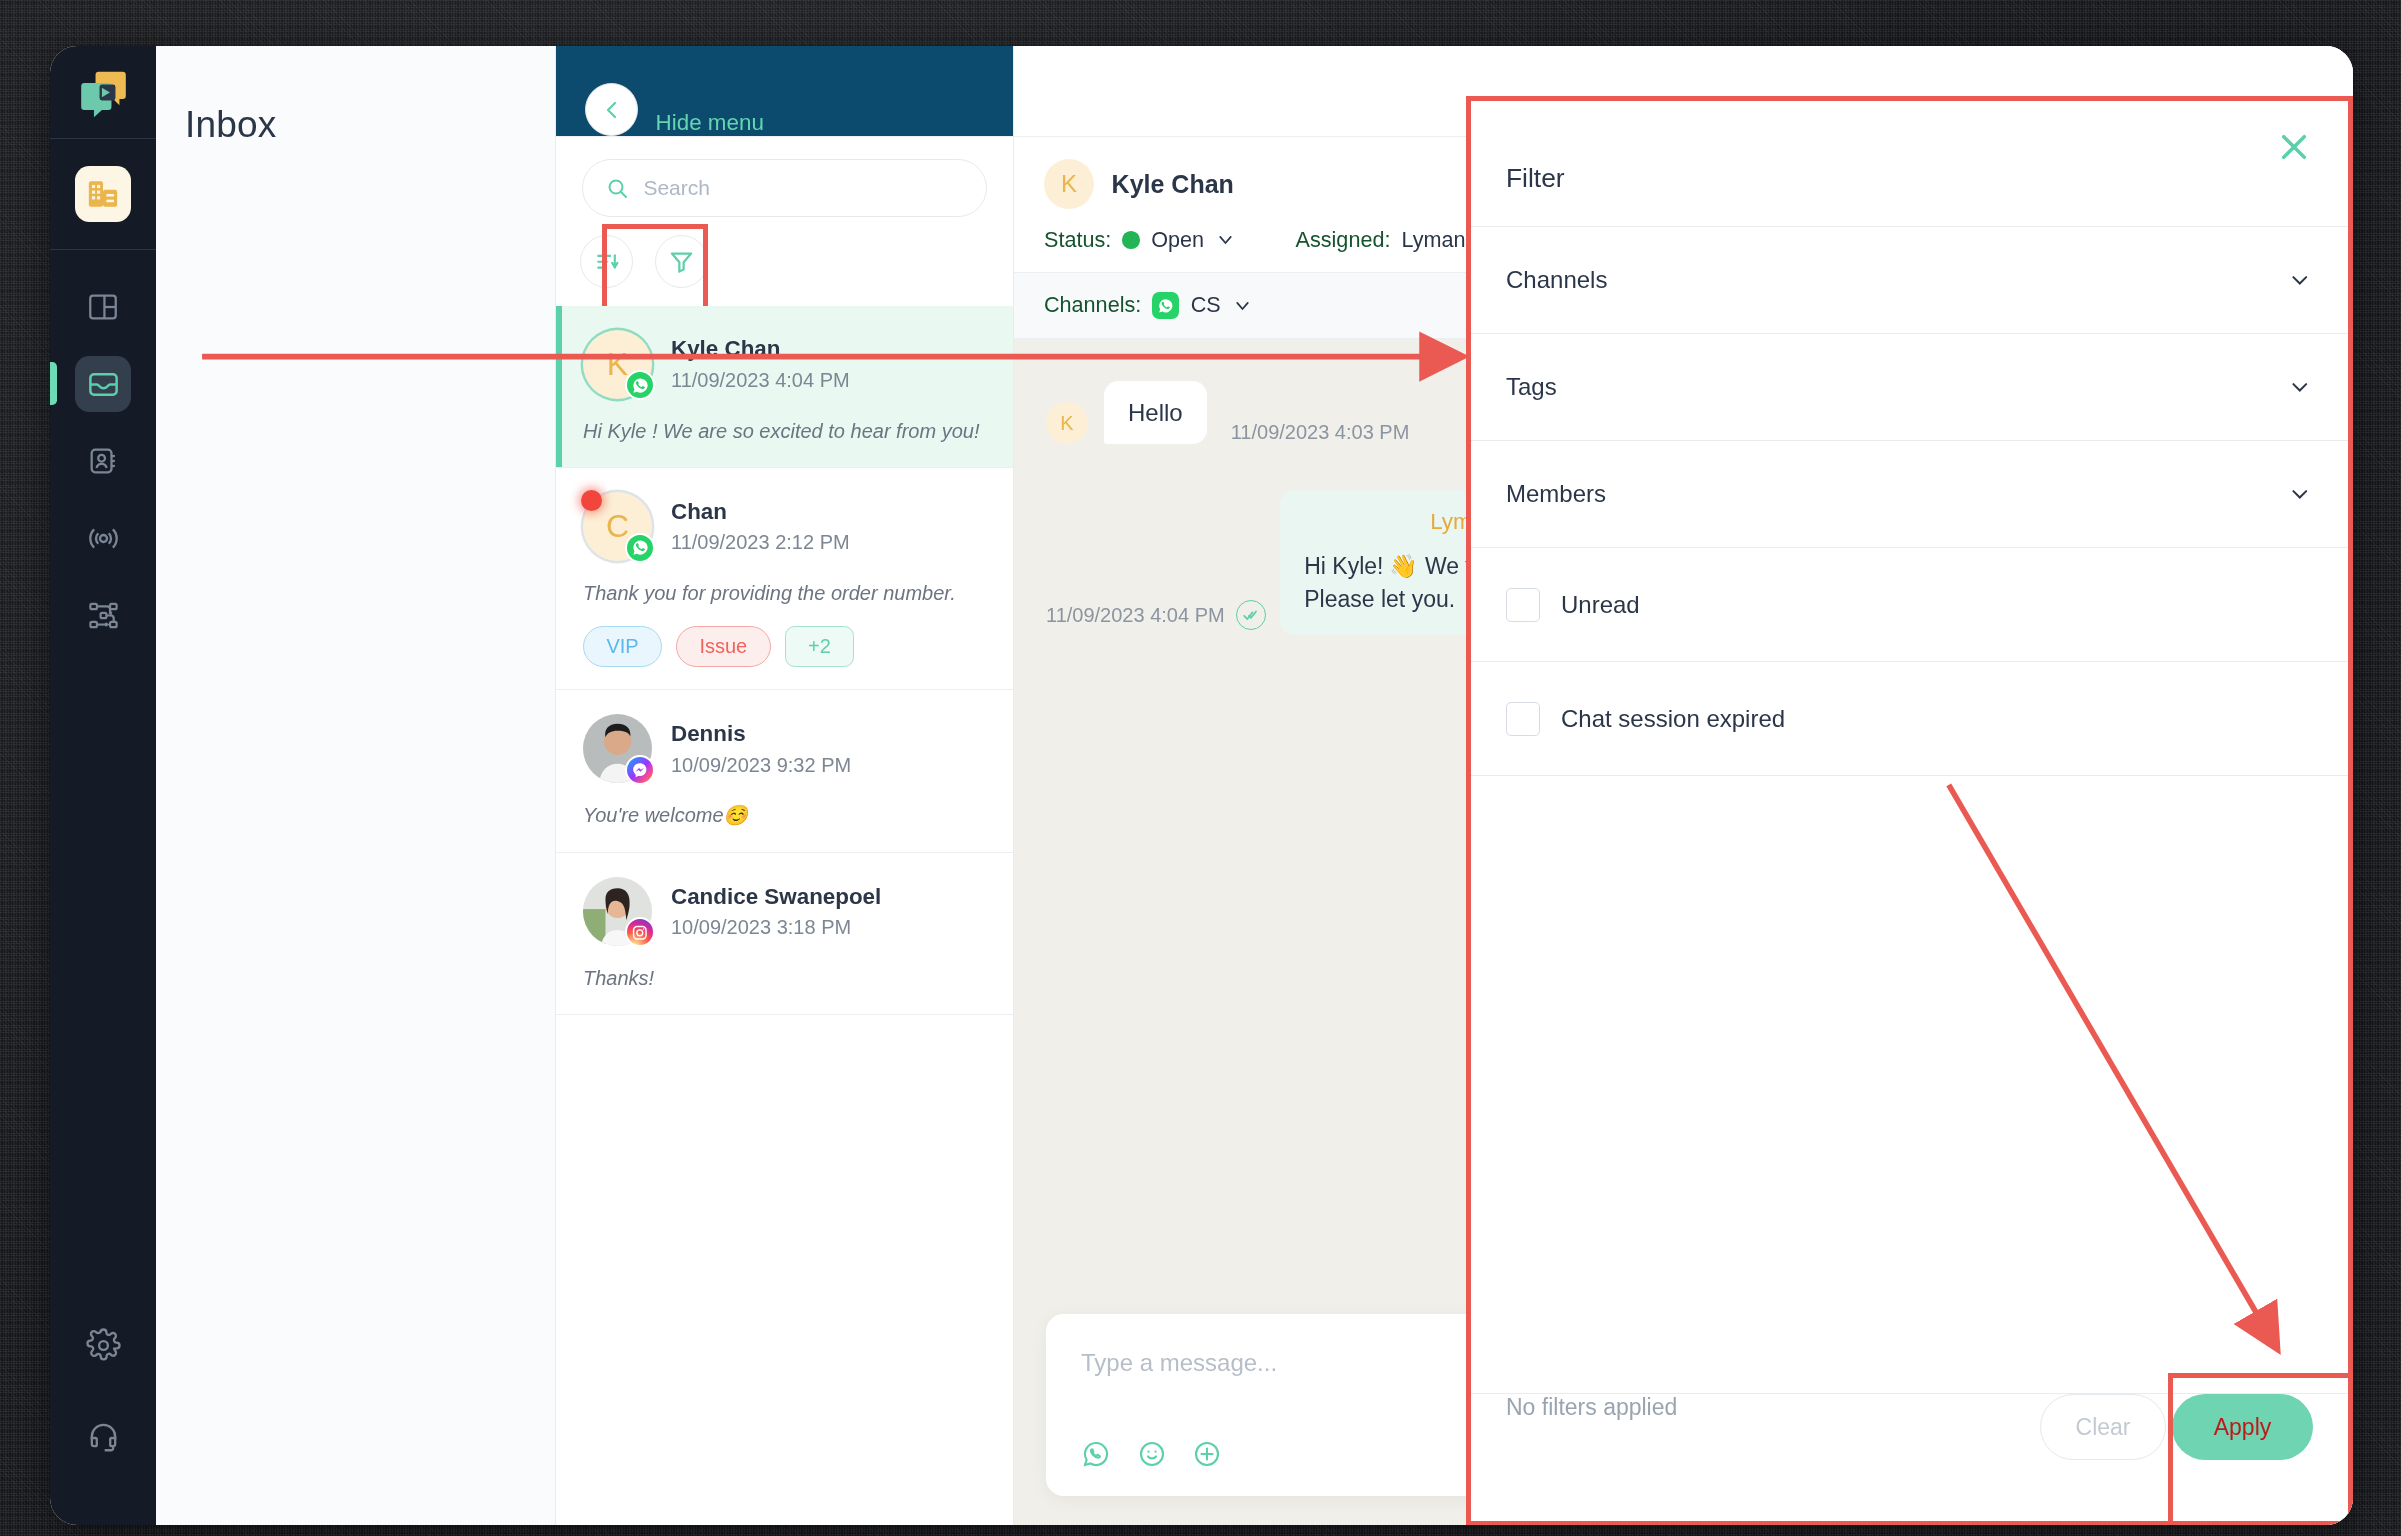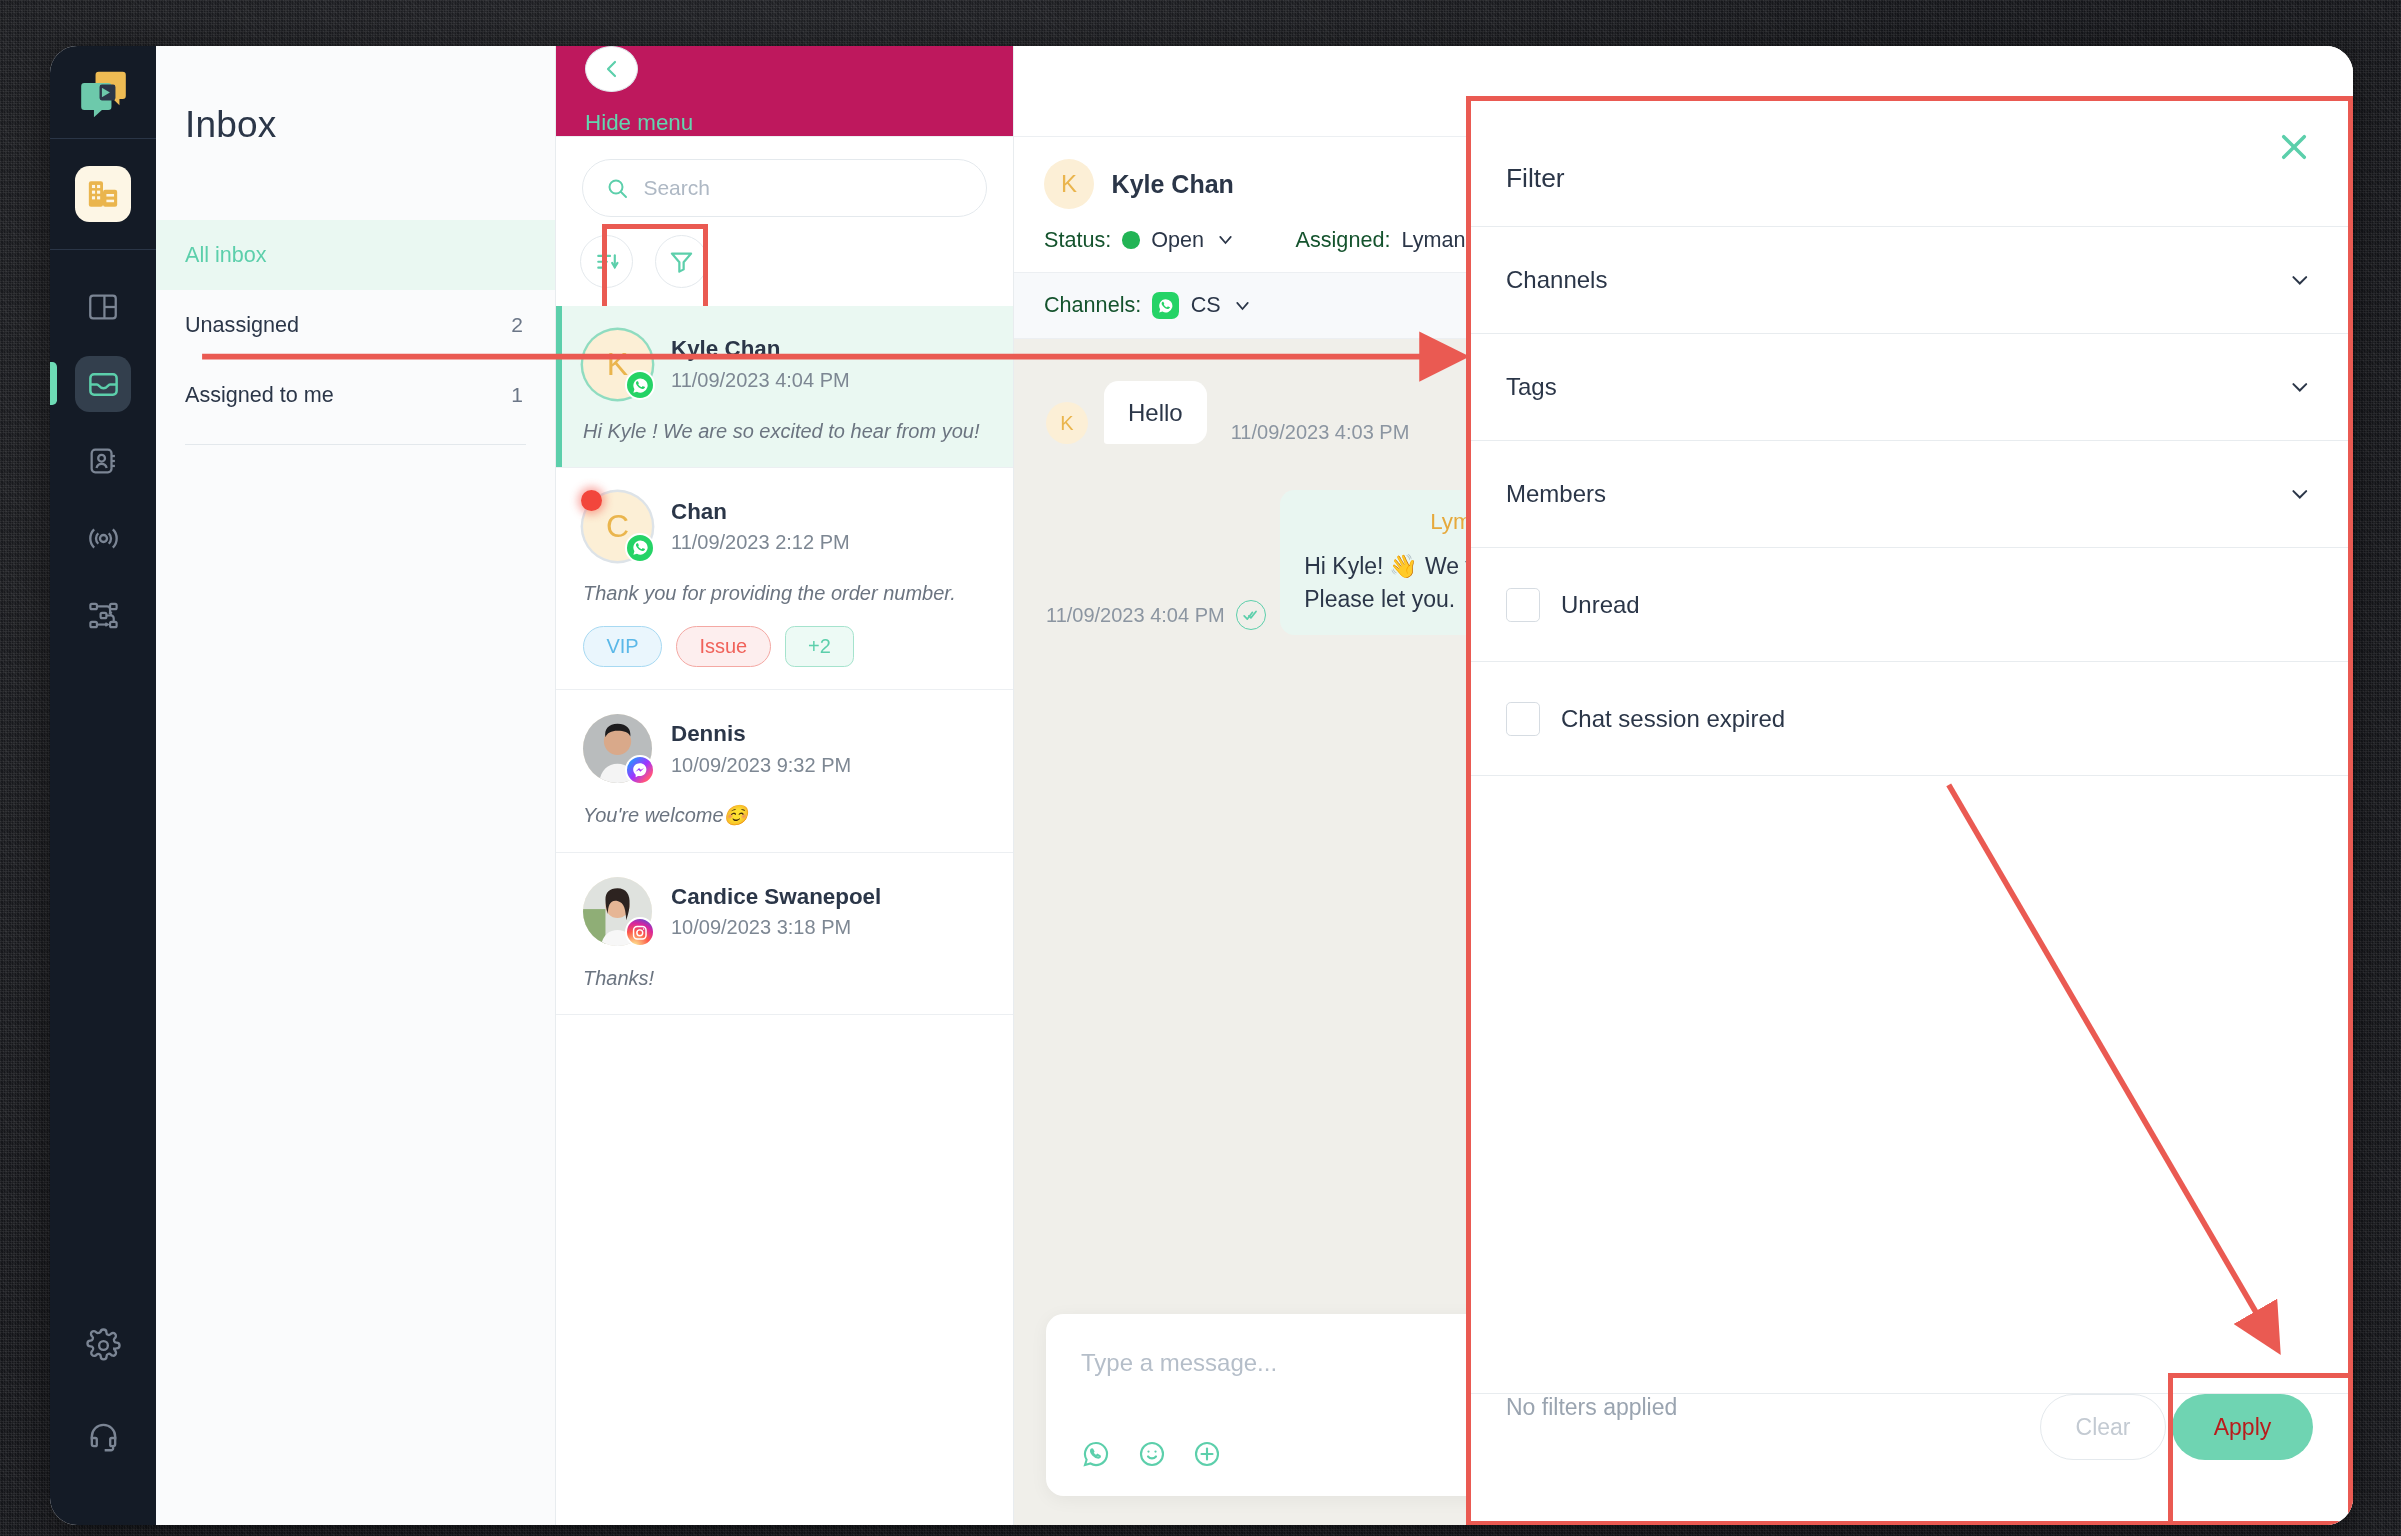--- a/index.html
+++ b/index.html
@@ -85,22 +85,22 @@
   .nav-div { height: 0.8px; background: #e3e8ec; margin: 14.4px 29px 0 29px; }
 
   
   .convcol {
     width: 458px; flex: 0 0 458px;
     background: #ffffff;
     border-right: 0.8px solid #e8ecef;
     display: flex; flex-direction: column;
   }
   .hide-menu-bar {
-    height: 91px; display: flex; align-items: flex-start; gap: 17.6px;
-    padding-left: 29px; border-bottom: 0.8px solid #eceff2; background: #be185d; flex-direction: column;
+    height: 91px; display: flex; align-items: flex-end; gap: 17.6px;
+    padding-left: 29px; border-bottom: 0.8px solid #eceff2; background: #0c4a6e;
   }
   .circle-btn {
     width: 53px; height: 53px; border-radius: 50%;
     border: 1.3px solid #dfe5ea; background: #fff;
     display: flex; align-items: center; justify-content: center;
   }
   .hide-menu-txt { color: #63d5af; font-size: 22.4px; }
   .open-bar {
     height: 74px; background: #f7f9fb; border-bottom: 0.8px solid #e8ecef;
     display: flex; align-items: center; padding: 0 27px 0 32px;
@@ -330,35 +330,20 @@
           <path d="M4 13h2.4a1 1 0 0 1 1 1v3.6a1 1 0 0 1-1 1H5.4A1.4 1.4 0 0 1 4 17.2z"></path>
           <path d="M20 13h-2.4a1 1 0 0 0-1 1v3.6a1 1 0 0 0 1 1h1a1.4 1.4 0 0 0 1.4-1.4z"></path>
           <path d="M18.6 18.6V20a1.4 1.4 0 0 1-1.4 1.4h-4.4"></path>
         </svg>
       </div>
     </div>
   </div>
 
   <div class="inbox-nav">
     <div class="inbox-title">Inbox</div>
-    <div class="nav-list">
-      <div class="nav-row sel">
-        <span class="lbl">All inbox</span>
-        <span class="cnt"></span>
-      </div>
-      <div class="nav-row">
-        <span class="lbl">Unassigned</span>
-        <span class="cnt">2</span>
-      </div>
-      <div class="nav-row">
-        <span class="lbl">Assigned to me</span>
-        <span class="cnt">1</span>
-      </div>
-      <div class="nav-div"></div>
-    </div>
   </div>
 
   <div class="convcol">
     <div class="hide-menu-bar">
       <div class="circle-btn">
         <svg width="24" height="24" viewBox="0 0 24 24" fill="none" stroke="#5ccfab" stroke-width="2.2" stroke-linecap="round" stroke-linejoin="round">
           <polyline points="15 5 8 12 15 19"></polyline>
         </svg>
       </div>
       <div class="hide-menu-txt">Hide menu</div>

